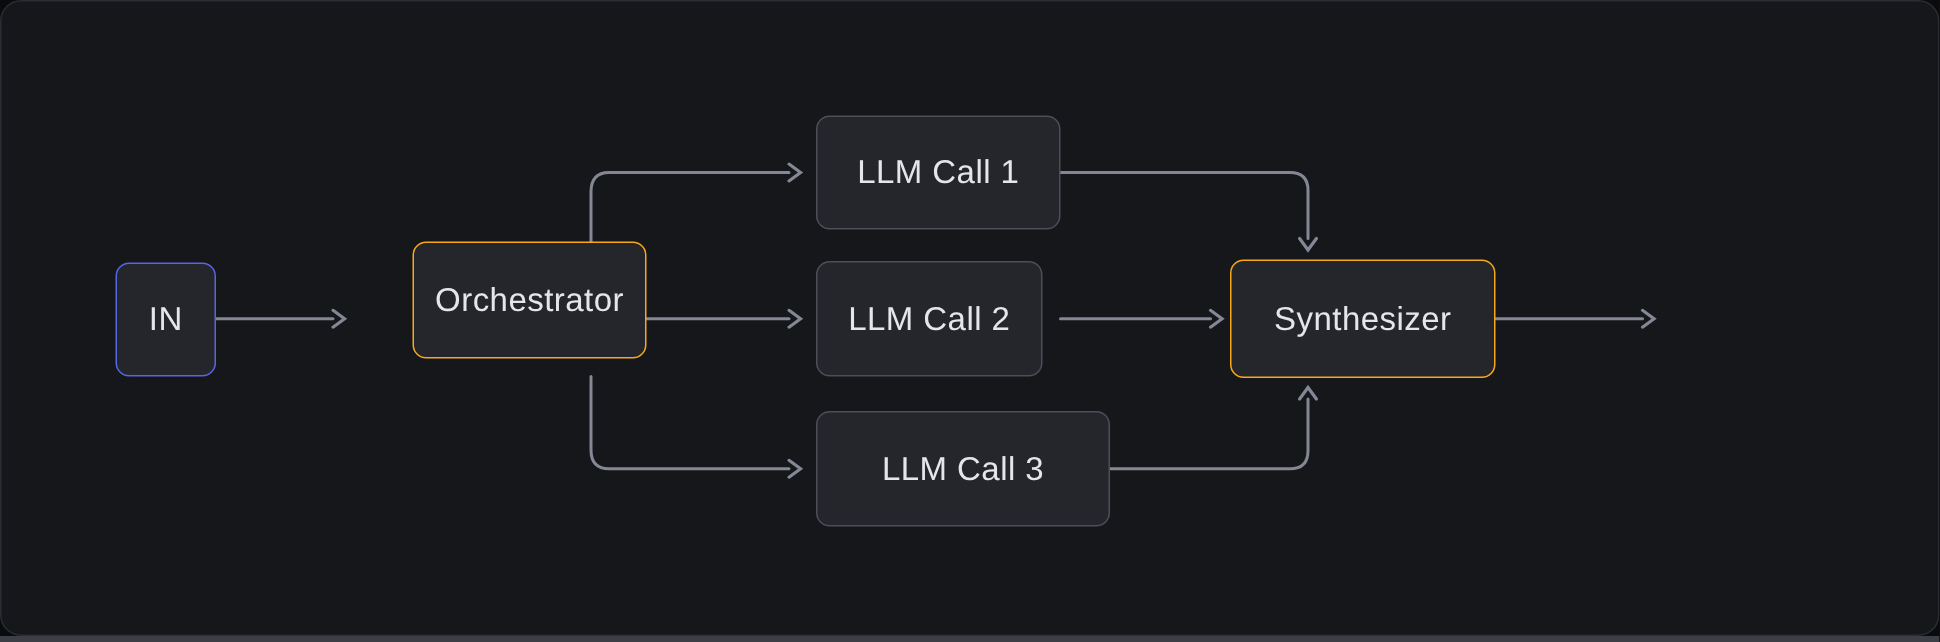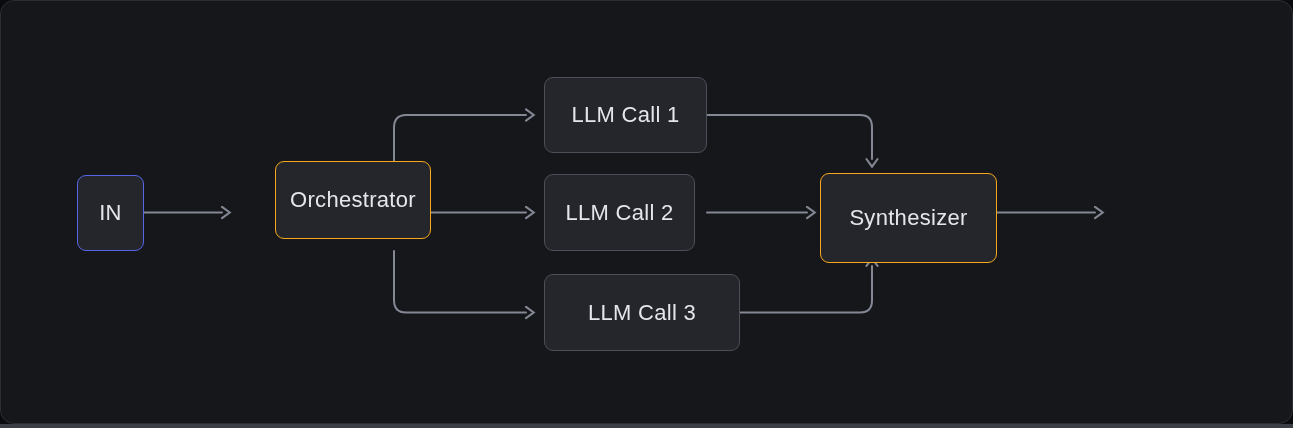--- a/index.html
+++ b/index.html
@@ -111,19 +111,19 @@
     </div>
 
     <div class="node node--worker" style="left: 543px; top: 173px; width: 151px; height: 77px; border-color: rgb(74, 79, 88);">
       <span class="node-label">LLM Call 2</span>
     </div>
 
     <div class="node node--worker" style="left: 543px; top: 273px; width: 196px; height: 77px; border-color: rgb(74, 79, 88);">
       <span class="node-label">LLM Call 3</span>
     </div>
 
-    <div class="node" style="left: 819px; top: 172px; width: 177px; height: 90px; border-color: rgb(248, 168, 29);">
+    <div class="node" style="left: 819px; top: 172px; width: 177px; height: 79px; border-color: rgb(248, 168, 29);">
       <span class="node-label">Synthesizer</span>
     </div>
 
 
   </div>
 </div>
 
 </body></html>

